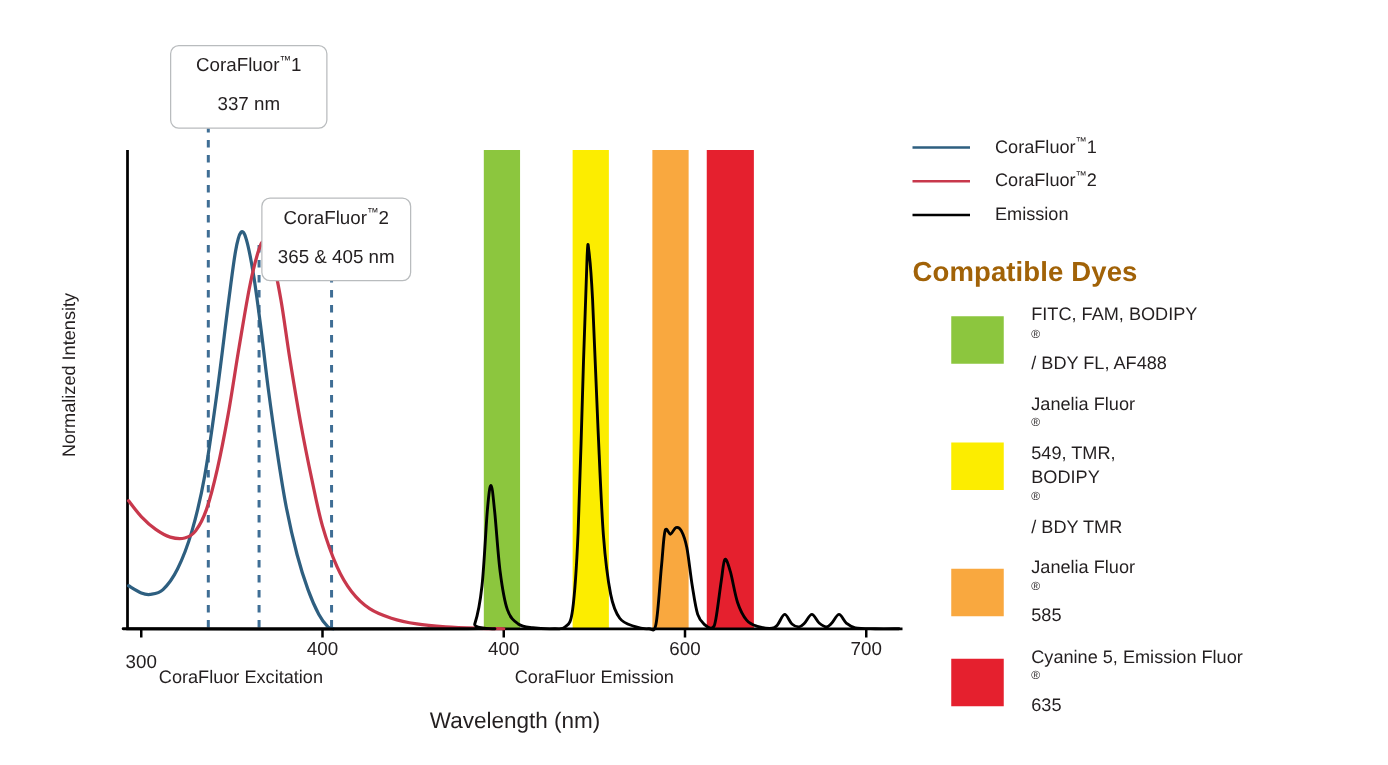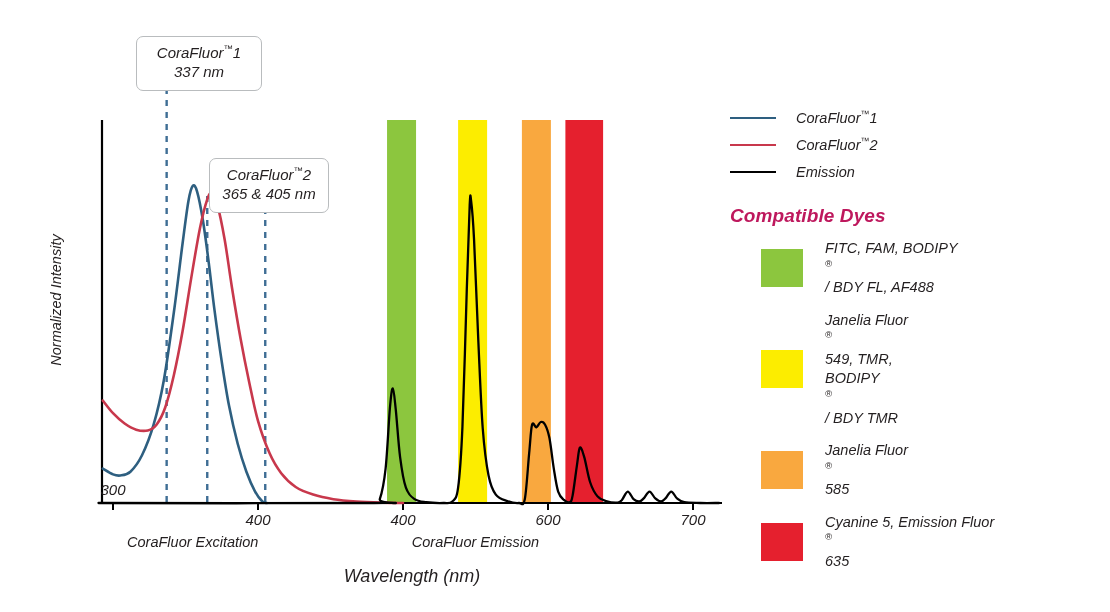--- a/index.html
+++ b/index.html
@@ -15,21 +15,20 @@
     overflow: hidden;
     font-family: "Liberation Sans", sans-serif;
     color: #231f20;
   }
   #figure {
     position: absolute;
     left: 0;
     top: 0;
     width: 1110px;
     height: 612px;
-    font-style: italic;
   }
   .plot-svg {
     position: absolute;
     left: 0;
     top: 0;
     width: 1110px;
     height: 612px;
   }
   
   .callout {
@@ -39,21 +38,21 @@
     background: #ffffff;
     text-align: center;
     line-height: 1.25;
     font-size: 15px;
     color: #231f20;
     padding: 7px 12px 8px 12px;
     box-sizing: border-box;
     white-space: nowrap;
   }
   .callout .l1 { display: block; }
-  .callout .l2 { display: block; }
+  .callout .l2 { display: block; margin-top: 12px; }
   #callout-cf1 {
     left: 136px;
     top: 36px;
     width: 126px;
   }
   #callout-cf2 {
     left: 209px;
     top: 158px;
     width: 120px;
   }
@@ -125,23 +124,23 @@
     height: 0;
     border-top-style: solid;
   }
   .legend-text {
     font-size: 14.5px;
     color: #231f20;
     padding-left: 14px;
     white-space: nowrap;
   }
   #dyes-title {
-    font-size: 19px;
+    font-size: 22px;
     font-weight: bold;
-    color: #be185d;
+    color: #a16207;
     margin-top: 20px;
     margin-bottom: 12px;
     letter-spacing: 0.1px;
   }
   .dye-row {
     display: flex;
     align-items: center;
     margin-bottom: 13px;
     min-height: 38px;
     padding-left: 31px;
@@ -203,21 +202,21 @@
     <span class="l2">337 nm</span>
   </div>
 
   <div class="callout" id="callout-cf2">
     <span class="l1"><span>CoraFluor</span><sup class="tm">™</sup><span>2</span></span>
     <span class="l2">365 &amp; 405 nm</span>
   </div>
 
   <div id="ylabel">Normalized Intensity</div>
 
-  <div class="axis-tick" id="tick-300" style="left: 83px; top: 481px;">300</div>
+  <div class="axis-tick" id="tick-300" style="left: 83px; top: 521px;">300</div>
   <div class="axis-tick" id="tick-400" style="left: 228px; top: 511px;">400</div>
   <div class="axis-tick" id="tick-500" style="left: 373px; top: 511px;">400</div>
   <div class="axis-tick" id="tick-600" style="left: 518px; top: 511px;">600</div>
   <div class="axis-tick" id="tick-700" style="left: 663px; top: 511px;">700</div>
 
   <div class="axis-sublabel" id="sub-emi" style="left: 375.5px; top: 534px; width: 200px;">CoraFluor Emission</div>
   <div class="axis-sublabel" id="sub-exc" style="left: 92.75px; top: 534px; width: 200px;">CoraFluor Excitation</div>
 
   <div id="xlabel">Wavelength (nm)</div>
 

